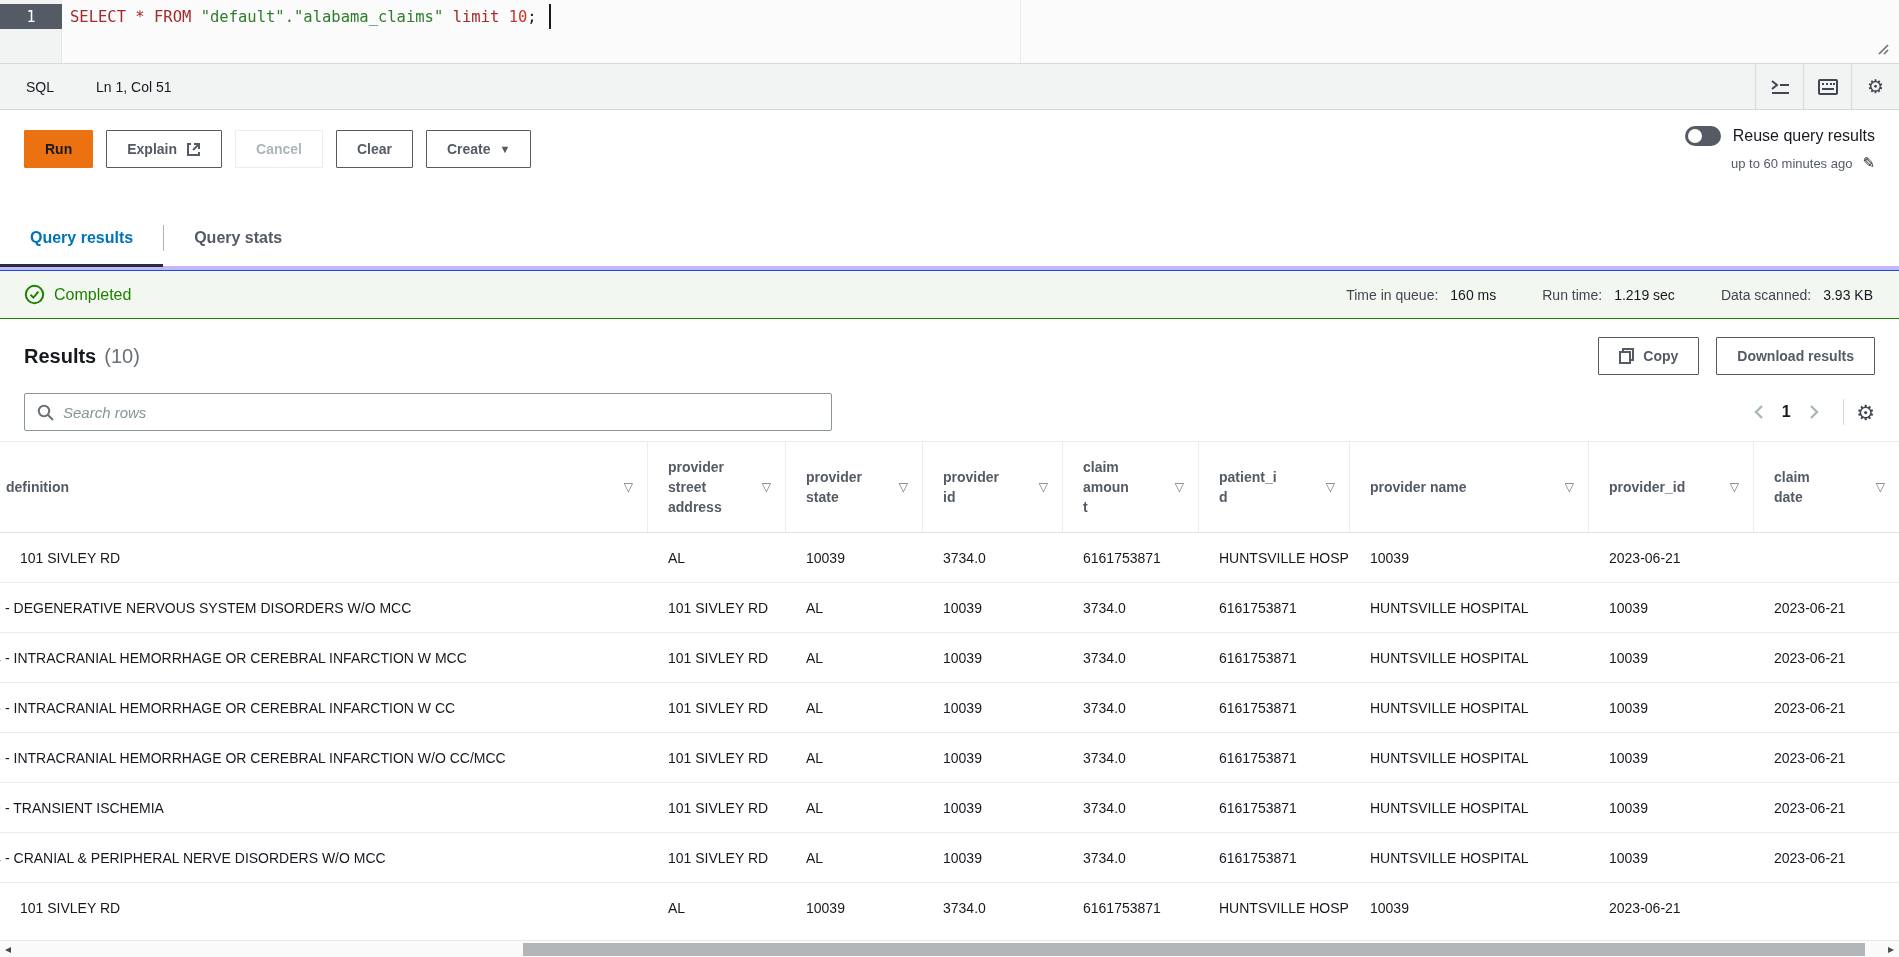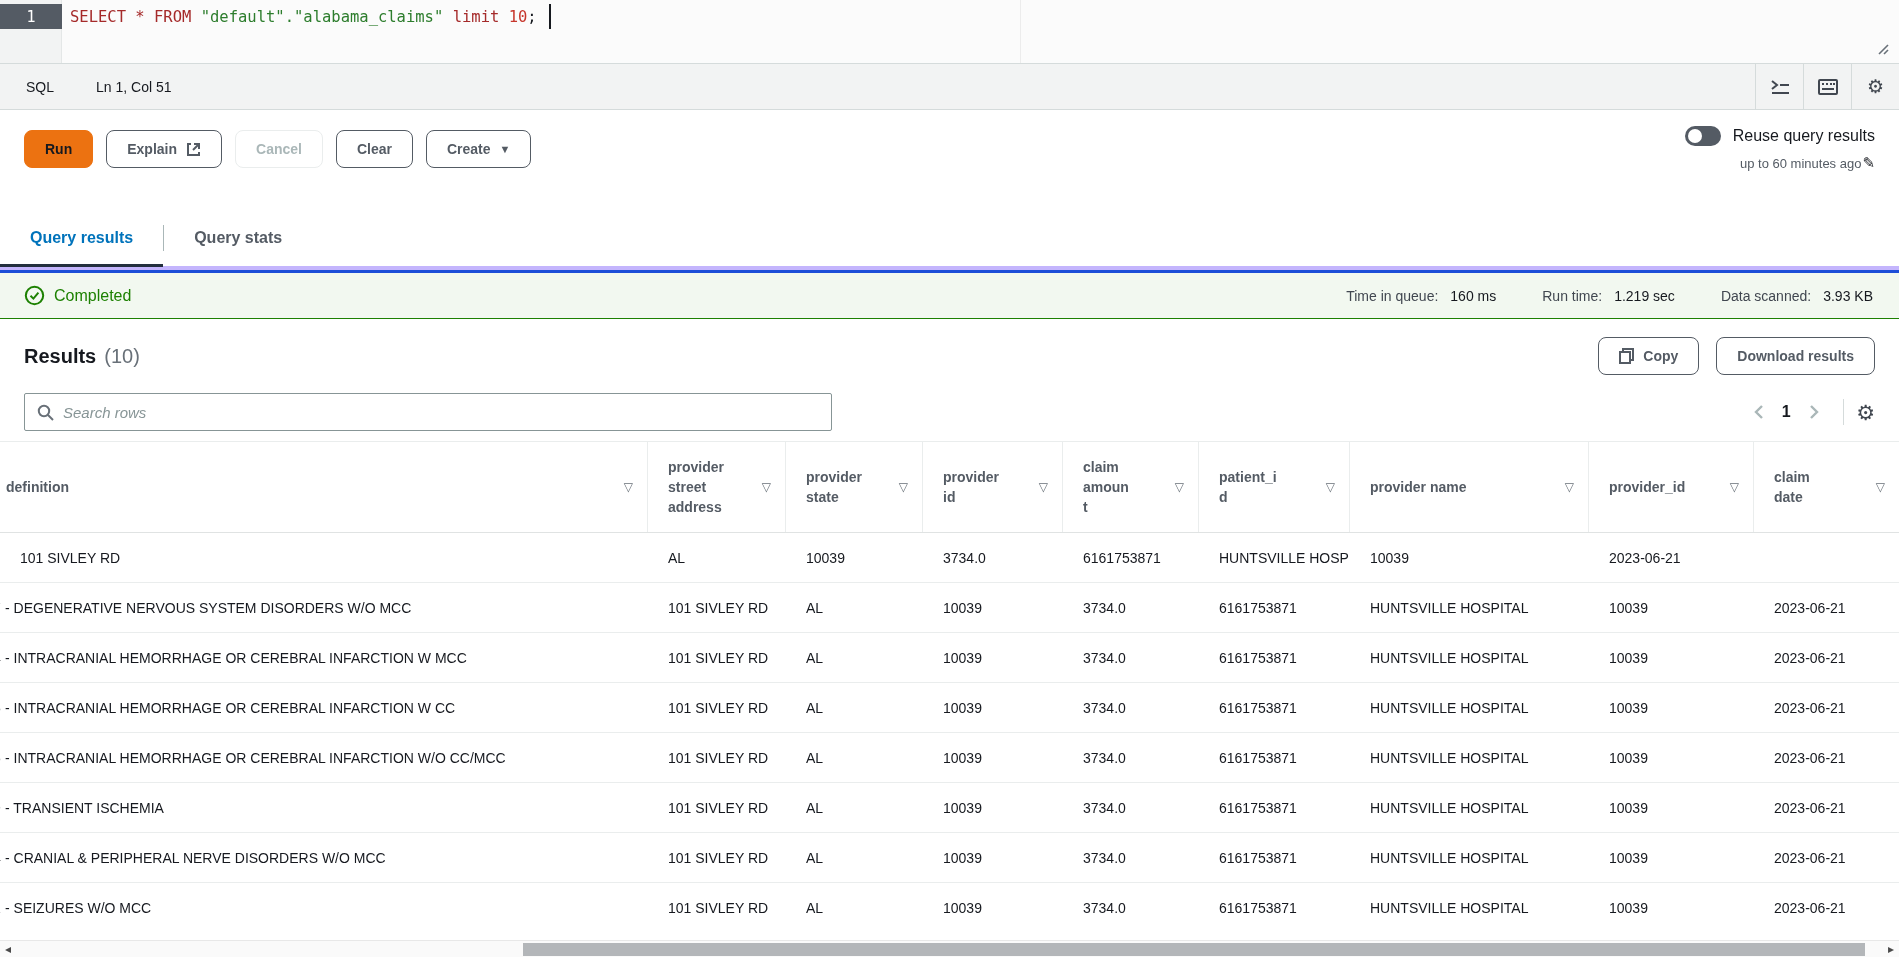--- a/index.html
+++ b/index.html
@@ -29,43 +29,43 @@
   .sb-icons { position:absolute; right:0; top:0; bottom:0; display:flex; }
   .sb-icon-btn { width:48px; height:100%; display:flex; align-items:center; justify-content:center;
     border-left:1px solid #d5dbdb; color:#414750; cursor:pointer; }
   .sb-icon-btn svg { display:block; }
   .glyph-icon { font-size:19px; line-height:1; color:#414750; }
 
   
   .toolbar-section { position:relative; height:100px; background:#fff; }
   .btn-row { display:flex; gap:13px; padding:20px 0 0 24px; }
   .btn { height:38px; display:inline-flex; align-items:center; gap:9px; padding:0 20px;
-    font-size:14px; font-weight:bold; border-radius:8px; background:#fff;
+    font-size:14px; font-weight:bold; border-radius:1px; background:#fff;
     border:1px solid #545b64; color:#545b64; cursor:pointer; }
   .btn-primary { background:#ec7211; border:1px solid #ec7211; color:#16191f; }
   .btn-disabled { border:1px solid #eaeded; color:#aab7b8; cursor:default; }
   .caret-down { font-size:11px; line-height:1; }
   .reuse-block { position:absolute; right:24px; top:16px; text-align:right; }
   .reuse-row { display:flex; align-items:center; gap:12px; justify-content:flex-start; }
   .toggle { width:36px; height:20px; border-radius:10px; background:#545b64; position:relative; cursor:pointer; }
   .toggle-knob { position:absolute; left:3px; top:3px; width:14px; height:14px; border-radius:50%; background:#fff; }
   .reuse-label { font-size:16px; color:#16191f; }
-  .reuse-sub { margin-top:8px; font-size:13px; color:#545b64; display:flex; align-items:center; gap:1px; justify-content:flex-end; }
+  .reuse-sub { margin-top:8px; font-size:13px; color:#545b64; display:flex; align-items:center; gap:10px; justify-content:flex-end; }
   .pencil { font-size:15px; color:#16191f; cursor:pointer; }
 
   
   .tabs { position:relative; height:60px; border-bottom:4px solid #c4b5fd; display:flex; align-items:stretch; }
   .tab { position:relative; display:flex; align-items:center; padding:0 30px; font-size:16px; font-weight:bold; cursor:pointer; }
   .tab-active { color:#0073bb; }
   .tab-active::after { content:""; position:absolute; left:0; right:0; bottom:-1px; height:3px; background:#232f3e; }
   .tab-inactive { color:#545b64; }
   .tab-divider { width:1px; height:26px; background:#aab7b8; align-self:center; }
 
   
-  .banner { height:49px; background:#f2f8f0; border-top:3px solid #1d4ed8; border-bottom:1px solid #1d8102;
+  .banner { height:49px; background:#f2f8f0; border-top:1px solid #1d4ed8; border-bottom:1px solid #1d8102;
     display:flex; align-items:center; }
   .banner-left { display:flex; align-items:center; gap:9px; margin-left:24px; color:#1d8102; font-size:16px; }
   .banner-stats { margin-left:auto; margin-right:26px; display:flex; gap:46px; font-size:14px; }
   .stat-pair { display:flex; align-items:center; }
   .stat-label { color:#414750; }
   .stat-value { color:#16191f; margin-left:12px; }
 
   
   .results-head { position:relative; height:66px; }
   .results-title-row { position:absolute; left:24px; top:26px; display:flex; align-items:baseline; gap:8px; }
@@ -532,24 +532,20 @@
             <span>HUNTSVILLE HOSPITAL</span>
           </div>
           <div class="td td-provider_id">
             <span>10039</span>
           </div>
           <div class="td td-claim_date">
             <span>2023-06-21</span>
           </div>
         </div>
         <div class="tr grid-cols">
-          <div class="td td-definition">
-            <span class="frag"><span>1</span></span>
-            <span>- SEIZURES W/O MCC</span>
-          </div>
           <div class="td td-street">
             <span>101 SIVLEY RD</span>
           </div>
           <div class="td td-state">
             <span>AL</span>
           </div>
           <div class="td td-provider_id_space">
             <span>10039</span>
           </div>
           <div class="td td-claim_amount">

